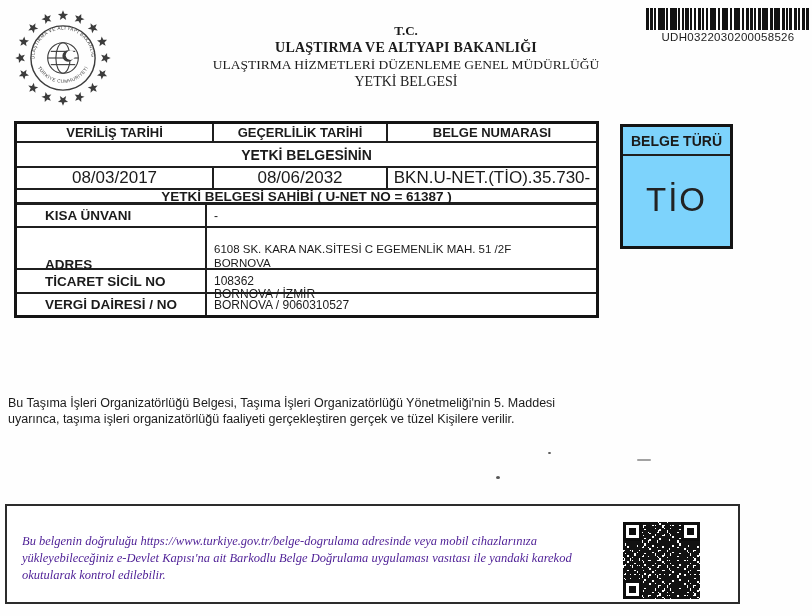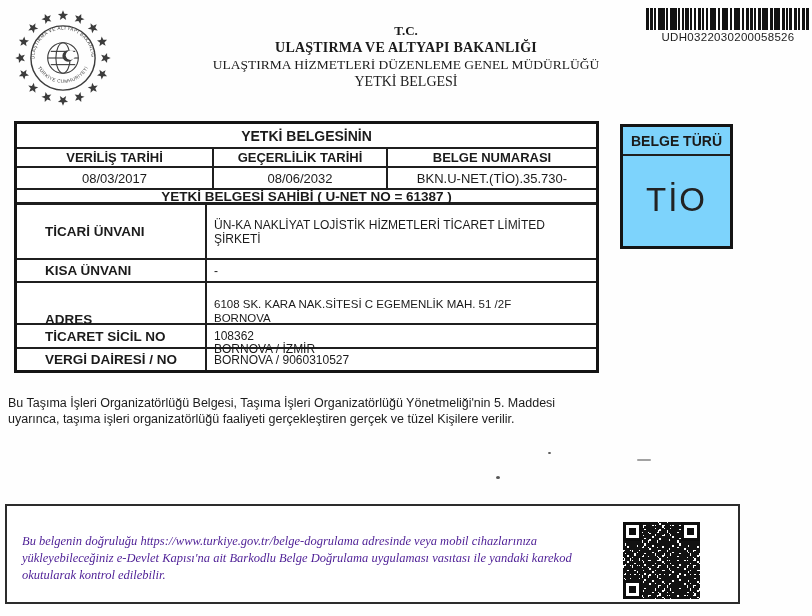--- a/index.html
+++ b/index.html
@@ -30,21 +30,21 @@
   .t-row.last{border-bottom:none;}
   .sec-title{display:flex;align-items:center;justify-content:center;font-weight:bold;}
   .r1{height:25px;font-size:14px;}
   .r4{height:15px;font-size:13.5px;border-bottom-width:3px;}
   .cols{display:grid;grid-template-columns:197px 174px 1fr;}
   .cols > div{display:flex;align-items:center;justify-content:center;border-right:2px solid #1f1f1f;box-sizing:border-box;}
   .cols > div:last-child{border-right:none;}
   .r2{height:19px;}
   .r2 > div{font-weight:bold;font-size:13px;}
   .r3{height:22px;}
-  .r3 > div{font-size:13px;}
+  .r3 > div{font-size:17px;}
   .lv{display:grid;grid-template-columns:190px 1fr;}
   .lv .lbl{display:flex;align-items:center;padding-left:28px;font-weight:bold;font-size:13.5px;border-right:2px solid #1f1f1f;box-sizing:border-box;}
   .lv .val{display:flex;align-items:center;padding-left:7px;padding-right:8px;font-size:12px;box-sizing:border-box;}
   .r5{height:55px;}
   .r6{height:23px;}
   .r7{height:42px;}
   .r7 .val{display:block;padding-top:15px;line-height:13.5px;font-size:11.5px;}
   .r7 .val .line3{text-align:left;margin-top:18px;font-size:12px;}
   .r8{height:24px;}
   .r9{height:21px;}
@@ -131,40 +131,36 @@
     <div class="l3">ULAŞTIRMA HİZMETLERİ DÜZENLEME GENEL MÜDÜRLÜĞÜ</div>
     <div class="l4">YETKİ BELGESİ</div>
   </div>
 
   <div class="barcode-block">
     <div class="barcode"></div>
     <div class="barcode-number">UDH0322030200058526</div>
   </div>
 
   <div class="cert-table">
-    <div class="t-row sec-title r1">YETKİ BELGESİNİN</div>
-
     <div class="t-row cols r2">
       <div>VERİLİŞ TARİHİ</div>
       <div>GEÇERLİLİK TARİHİ</div>
       <div>BELGE NUMARASI</div>
     </div>
 
+    <div class="t-row sec-title r1">YETKİ BELGESİNİN</div>
+
     <div class="t-row cols r3">
       <div>08/03/2017</div>
       <div>08/06/2032</div>
       <div>BKN.U-NET.(TİO).35.730-</div>
     </div>
 
     <div class="t-row sec-title r4">YETKİ BELGESİ SAHİBİ ( U-NET NO = 61387 )</div>
 
-    <div class="t-row lv r5">
-      <div class="lbl">TİCARİ ÜNVANI</div>
-      <div class="val">ÜN-KA NAKLİYAT LOJİSTİK HİZMETLERİ TİCARET LİMİTED ŞİRKETİ</div>
-    </div>
 
     <div class="t-row lv r6">
       <div class="lbl">KISA ÜNVANI</div>
       <div class="val">-</div>
     </div>
 
     <div class="t-row lv r7">
       <div class="lbl">ADRES</div>
       <div class="val">
         <div>6108 SK. KARA NAK.SİTESİ C EGEMENLİK MAH. 51 /2F</div>

